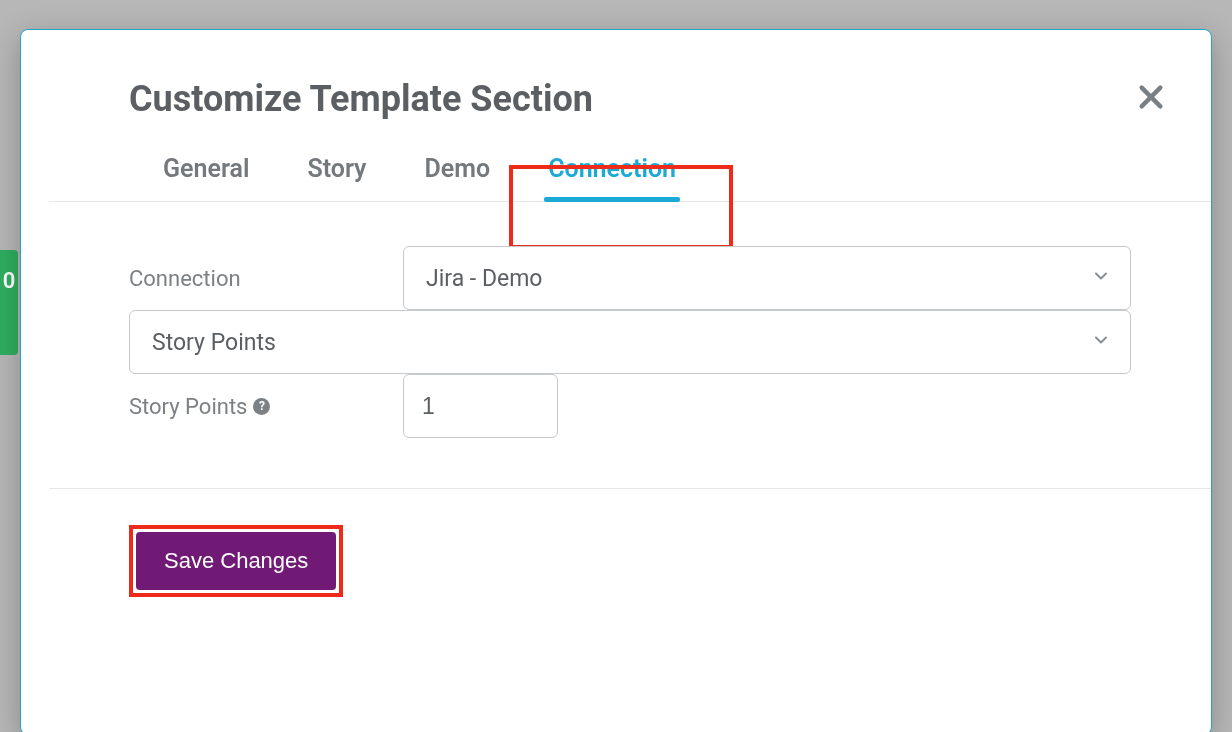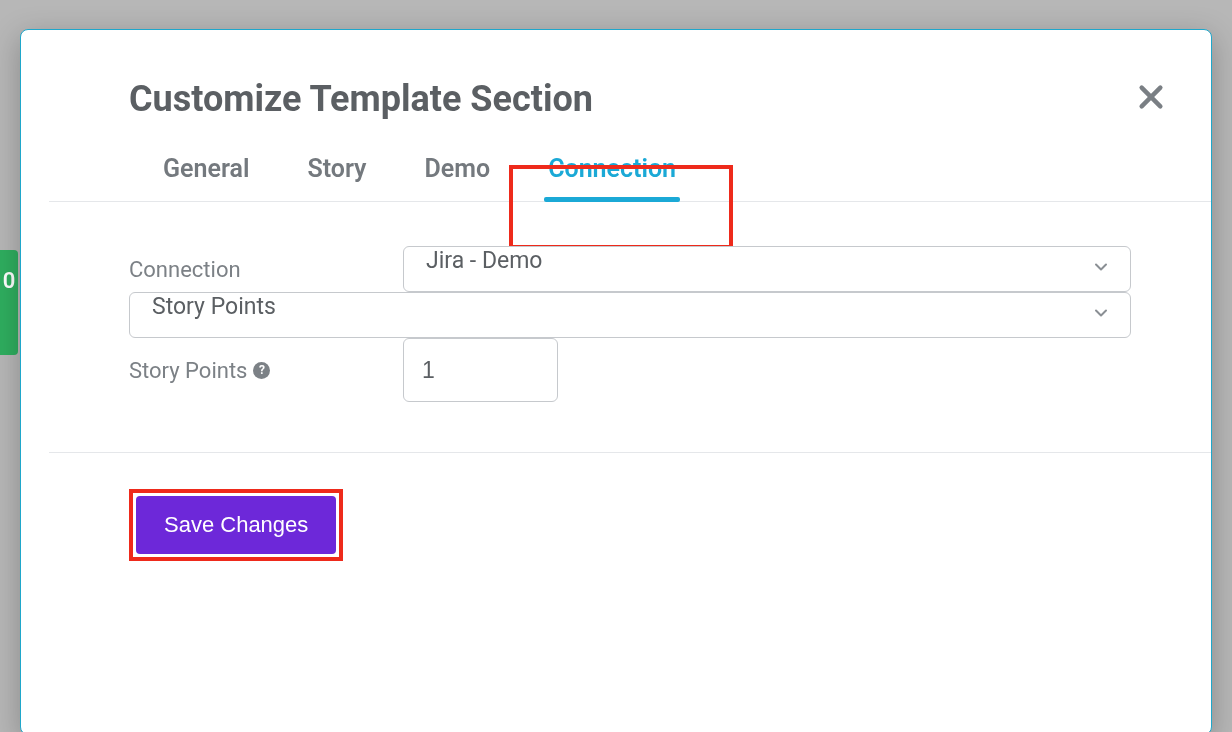--- a/index.html
+++ b/index.html
@@ -124,28 +124,29 @@
     align-items: center;
     justify-content: center;
     line-height: 1;
   }
   .select-wrap {
     flex: 1;
     position: relative;
   }
   .select {
     width: 100%;
-    height: 46px;
+    height: 64px;
     border: 1px solid #c6c9cd;
     border-radius: 6px;
     background: #ffffff;
     font-size: 23px;
     color: #5b5f63;
     padding: 0 48px 0 22px;
     display: flex;
+    align-items: center;
     cursor: pointer;
   }
   .chevron {
     position: absolute;
     right: 20px; top: 50%;
     transform: translateY(-50%);
     pointer-events: none;
   }
   .chevron svg { width: 20px; height: 20px; }
   .chevron svg polyline { fill: none; stroke: #8a8f94; stroke-width: 2.4; stroke-linecap: round; stroke-linejoin: round; }
@@ -170,21 +171,21 @@
     display: inline-block;
     border: 4px solid #ee2a1b;
     padding: 3px;
   }
   .save-btn {
     display: inline-flex;
     align-items: center;
     justify-content: center;
     height: 58px;
     padding: 0 28px;
-    background: #6d28d9;
+    background: #701a75;
     color: #ffffff;
     font-size: 22px;
     font-weight: 500;
     border: none;
     border-radius: 4px;
     cursor: pointer;
   }
 </style>
 </head>
 <body>

